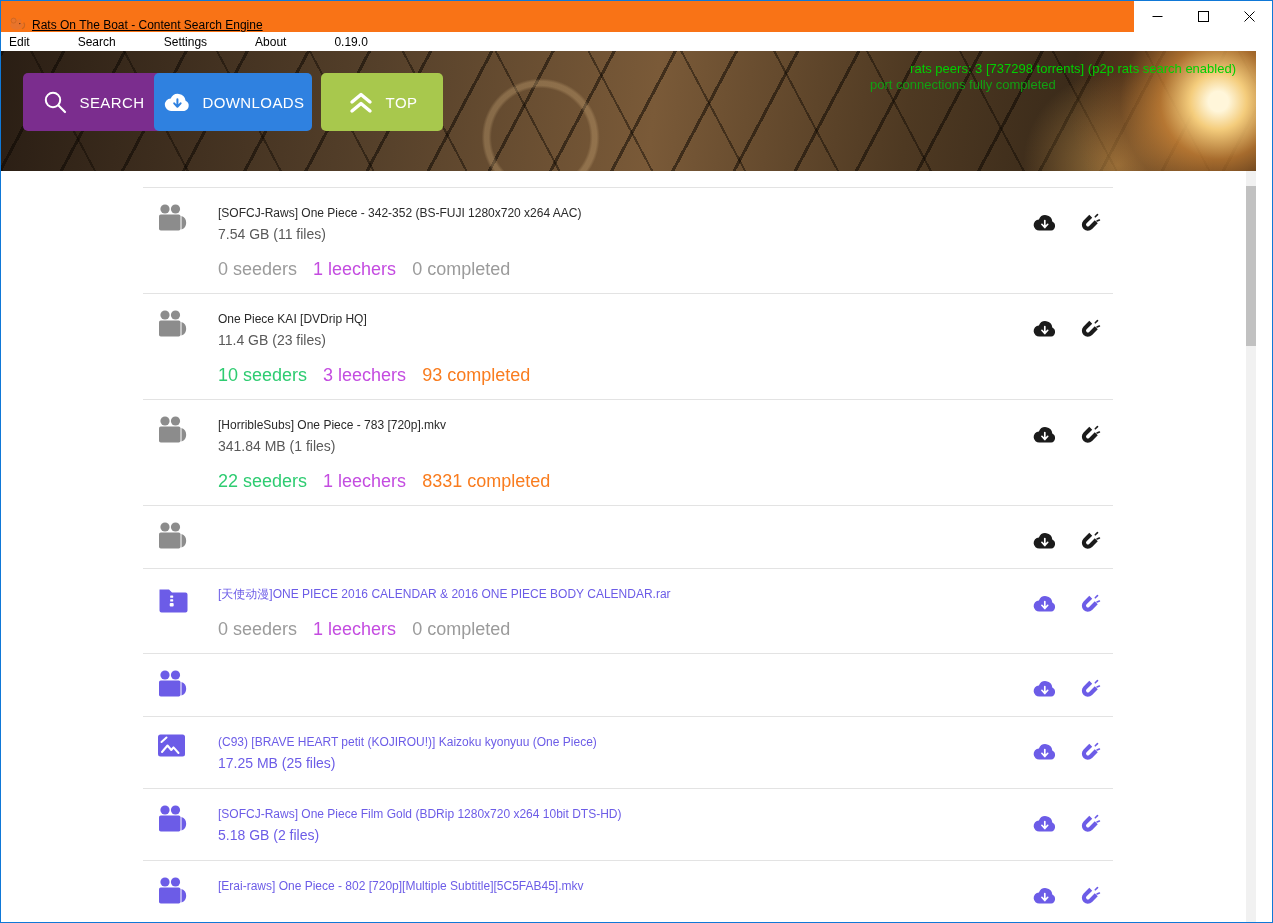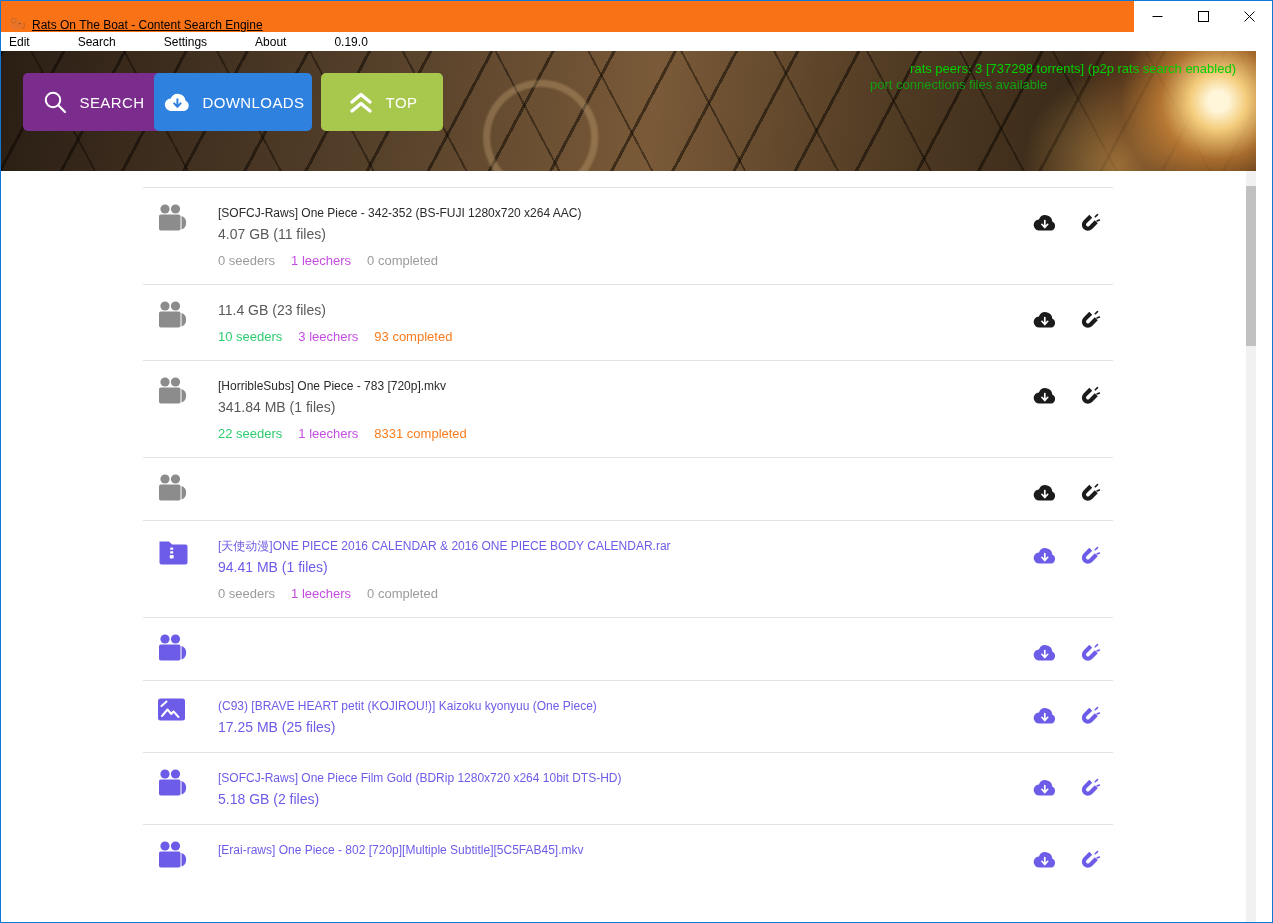--- a/index.html
+++ b/index.html
@@ -50,21 +50,21 @@
   .status-line2 { color:var(--status-green-dark, #12a012); }
 
   
   .content { position:relative; background:#fff; }
   .results { margin-left:142px; width:970px; padding-top:16px; }
   .result-row { border-top:1px solid #e3e3e3; display:flex; padding:15px 0 14px; position:relative; }
   .row-icon { width:75px; padding-left:14px; flex:none; color:#8c8c8c; }
   .row-main { flex:1; min-width:0; padding-right:120px; }
   .row-title { font-size:12px; color:#2a2a2a; line-height:21px; white-space:nowrap; cursor:pointer; }
   .row-size  { font-size:14px; color:#595959; line-height:21px; }
-  .row-stats { font-size:13px; line-height:19px; margin-top:6px; }
+  .row-stats { font-size:18px; line-height:19px; margin-top:15px; }
   .stat { margin-right:16px; }
   .stat.gray    { color:#9b9b9b; }
   .stat.green   { color:var(--seeders-green, #2ecc71); }
   .stat.magenta { color:var(--leechers-magenta, #c44ce0); }
   .stat.orange  { color:var(--completed-orange, #f97c1e); }
   .row-actions { position:absolute; right:12px; top:24px; display:flex; gap:18px; color:#1b1b1b; }
   .action { cursor:pointer; display:flex; }
   .result-row.visited .row-icon,
   .result-row.visited .row-title,
   .result-row.visited .row-size,
@@ -142,36 +142,36 @@
           <span style="display: flex;">
             <svg width="28" height="25" viewBox="0 0 28 25">
               <path d="M5,12 L14,4.5 23,12 M5,21 L14,13.5 23,21" fill="none" stroke="#fff" stroke-width="3.4" stroke-linecap="round" stroke-linejoin="round"></path>
             </svg>
           </span>
           <span>TOP</span>
         </button>
       </div>
     <div class="hero-status">
       <div class="status-line1">rats peers: 3 [737298 torrents] (p2p rats search enabled)</div>
-      <div class="status-line2">port connections files available</div>
+      <div class="status-line2">port connections fully completed</div>
     </div>
   </div>
 
   <div class="content">
     <div class="results" id="results">
         <div class="result-row">
           <div class="row-icon"><svg width="33" height="29" viewBox="0 0 33 29" fill="currentColor">
               <circle cx="8" cy="6" r="4.6"></circle>
               <circle cx="18.5" cy="6" r="4.6"></circle>
               <rect x="2" y="11.5" width="21.5" height="16" rx="1.8"></rect>
               <path d="M24.5,13 a7.2,7.2 0 0 1 0,13.5 z"></path>
             </svg></div>
           <div class="row-main">
             <div class="row-title">[SOFCJ-Raws] One Piece - 342-352 (BS-FUJI 1280x720 x264 AAC)</div>
-            <div class="row-size">4.07 GB (11 files)</div>
+            <div class="row-size">7.54 GB (11 files)</div>
             <div class="row-stats"><span class="stat gray">0 seeders</span><span class="stat magenta">1 leechers</span><span class="stat gray">0 completed</span></div>
           </div>
           <div class="row-actions">
             <span class="action">
               <span style="display: flex;">
                 <svg width="27" height="23" viewBox="0 0 27 23" fill="currentColor">
                   <path d="M21.3,9.4 A7,7 0 0 0 7.9,7.4 5.6,5.6 0 0 0 8.6,18.6 h11.6 a4.9,4.9 0 0 0 1.1,-9.2 z"></path>
                   <path d="M13.8,8.5 v6.3 M10.9,12.3 l2.9,3.2 2.9,-3.2" fill="none" stroke="#fff" stroke-width="1.7" stroke-linecap="round" stroke-linejoin="round"></path>
                 </svg>
               </span>
@@ -192,20 +192,21 @@
           </div>
         </div>
         <div class="result-row">
           <div class="row-icon"><svg width="33" height="29" viewBox="0 0 33 29" fill="currentColor">
               <circle cx="8" cy="6" r="4.6"></circle>
               <circle cx="18.5" cy="6" r="4.6"></circle>
               <rect x="2" y="11.5" width="21.5" height="16" rx="1.8"></rect>
               <path d="M24.5,13 a7.2,7.2 0 0 1 0,13.5 z"></path>
             </svg></div>
           <div class="row-main">
+            <div class="row-title">One Piece KAI [DVDrip HQ]</div>
             <div class="row-size">11.4 GB (23 files)</div>
             <div class="row-stats"><span class="stat green">10 seeders</span><span class="stat magenta">3 leechers</span><span class="stat orange">93 completed</span></div>
           </div>
           <div class="row-actions">
             <span class="action">
               <span style="display: flex;">
                 <svg width="27" height="23" viewBox="0 0 27 23" fill="currentColor">
                   <path d="M21.3,9.4 A7,7 0 0 0 7.9,7.4 5.6,5.6 0 0 0 8.6,18.6 h11.6 a4.9,4.9 0 0 0 1.1,-9.2 z"></path>
                   <path d="M13.8,8.5 v6.3 M10.9,12.3 l2.9,3.2 2.9,-3.2" fill="none" stroke="#fff" stroke-width="1.7" stroke-linecap="round" stroke-linejoin="round"></path>
                 </svg>
@@ -297,21 +298,20 @@
           <div class="row-icon"><svg width="31" height="31" viewBox="0 0 31 31" fill="currentColor">
               <path d="M2.5,5.5 h9.5 l3,3 h13.5 a2,2 0 0 1 2,2 v16 a2,2 0 0 1 -2,2 h-24 a2,2 0 0 1 -2,-2 z"></path>
               <g fill="#fff">
                 <rect x="13.2" y="11.5" width="3" height="2.2" rx=".5"></rect>
                 <rect x="13.2" y="15.2" width="3" height="2.2" rx=".5"></rect>
                 <rect x="12.7" y="19" width="4" height="3.4" rx="1"></rect>
               </g>
             </svg></div>
           <div class="row-main">
             <div class="row-title">[天使动漫]ONE PIECE 2016 CALENDAR &amp; 2016 ONE PIECE BODY CALENDAR.rar</div>
-            <div class="row-size">94.41 MB (1 files)</div>
             <div class="row-stats"><span class="stat gray">0 seeders</span><span class="stat magenta">1 leechers</span><span class="stat gray">0 completed</span></div>
           </div>
           <div class="row-actions">
             <span class="action">
               <span style="display: flex;">
                 <svg width="27" height="23" viewBox="0 0 27 23" fill="currentColor">
                   <path d="M21.3,9.4 A7,7 0 0 0 7.9,7.4 5.6,5.6 0 0 0 8.6,18.6 h11.6 a4.9,4.9 0 0 0 1.1,-9.2 z"></path>
                   <path d="M13.8,8.5 v6.3 M10.9,12.3 l2.9,3.2 2.9,-3.2" fill="none" stroke="#fff" stroke-width="1.7" stroke-linecap="round" stroke-linejoin="round"></path>
                 </svg>
               </span>

